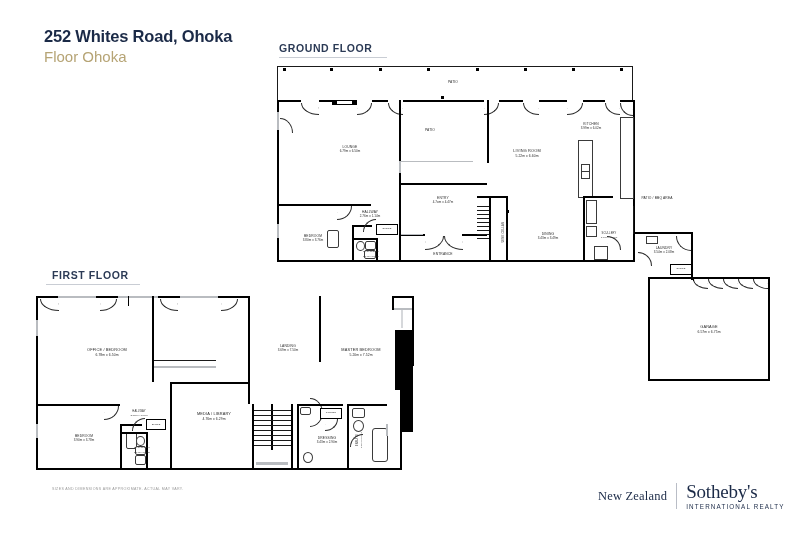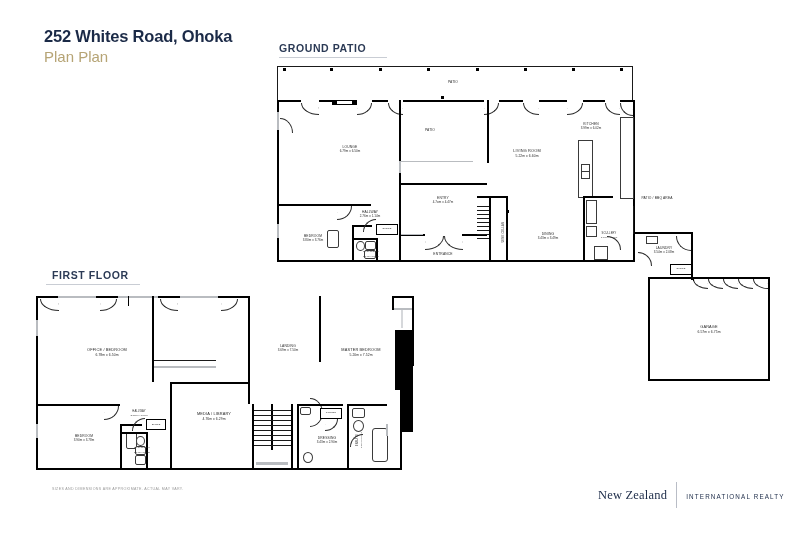--- a/index.html
+++ b/index.html
@@ -64,24 +64,24 @@
   #logo-sb{font-family:"Liberation Serif", serif;font-size:19px;color:#1b2a47;line-height:19px;letter-spacing:-0.2px;}
   #logo-ir{font-size:6.3px;color:#1b2a47;letter-spacing:1.15px;margin-top:2px;}
 </style>
 </head>
 <body>
 
 <div id="page">
 
   <div id="title-block">
     <div id="prop-title">252 Whites Road, Ohoka</div>
-    <div id="prop-sub">Plan Plan</div>
+    <div id="prop-sub">Floor Ohoka</div>
   </div>
 
-  <div class="floor-head" style="left:279px;top:42px;">GROUND PATIO</div>
+  <div class="floor-head" style="left:279px;top:42px;">GROUND FLOOR</div>
   <div class="floor-rule" style="left:279px;top:57px;width:108px;"></div>
 
   <div class="floor-head" style="left:46px;top:269px;padding-left:6px;">FIRST FLOOR</div>
   <div class="floor-rule" style="left:46px;top:284px;width:94px;"></div>
 
   <div id="ground-plan">
 
     <div class="thin" style="left:277px;top:66px;width:356px;height:0.8px;"></div>
     <div class="thin" style="left:277px;top:66px;width:0.8px;height:34px;"></div>
     <div class="thin" style="left:632px;top:66px;width:0.8px;height:34px;"></div>
@@ -420,17 +420,18 @@
     <div class="grey" style="left:386px;top:424px;width:2px;height:12px;"></div>
     <div class="swing sw-tl" style="left:350px;top:434px;width:12px;height:12px;"></div>
   </div>
 
   <div id="disclaimer">SIZES AND DIMENSIONS ARE APPROXIMATE. ACTUAL MAY VARY.</div>
 
   <div id="logo">
     <div id="logo-nz">New Zealand</div>
     <div id="logo-div"></div>
     <div>
+      <div id="logo-sb">Sotheby's</div>
       <div id="logo-ir">INTERNATIONAL REALTY</div>
     </div>
   </div>
 
 </div>
 
 </body></html>

